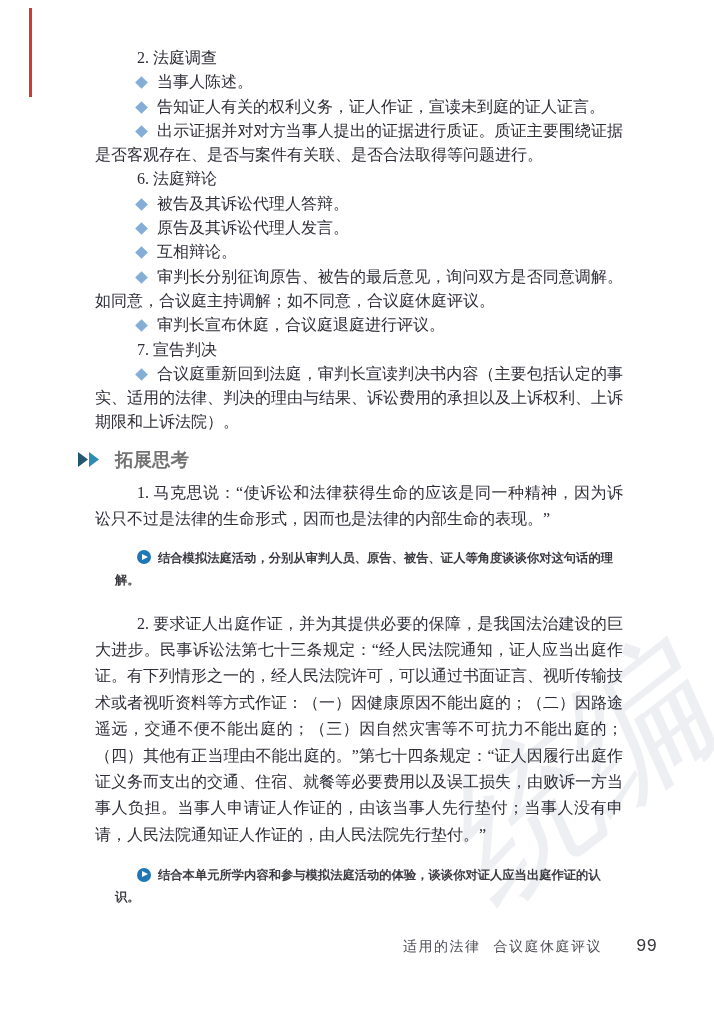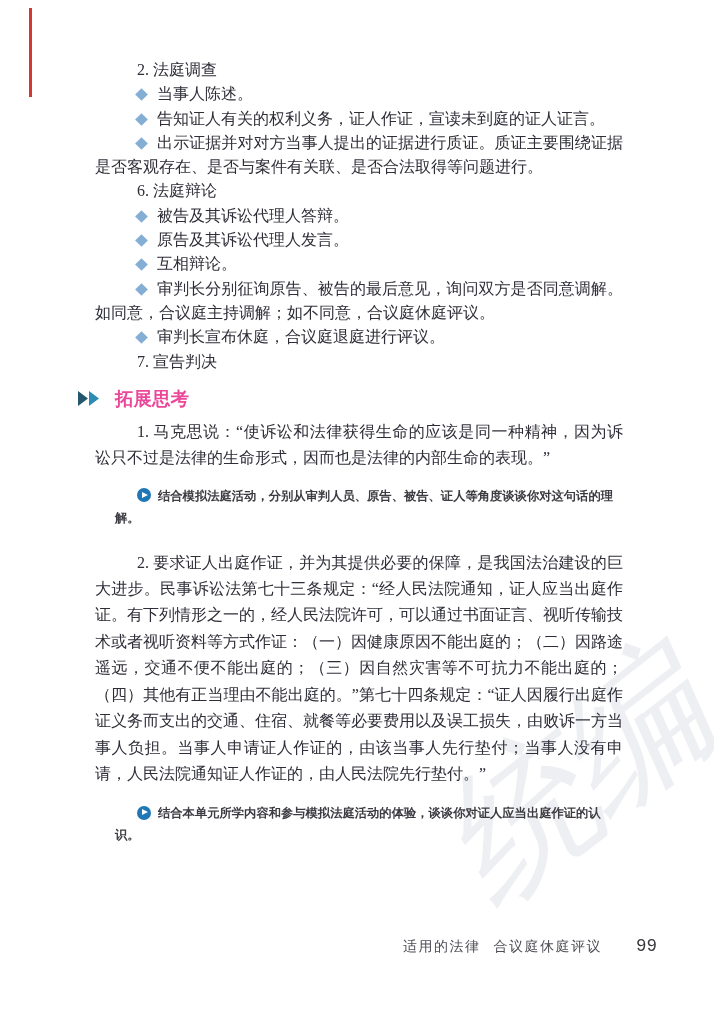--- a/index.html
+++ b/index.html
@@ -25,21 +25,21 @@
     font-style: italic;
     color: #97a3b6;
     opacity: 0.16;
     transform: rotate(-38deg);
     white-space: nowrap;
     pointer-events: none;
     letter-spacing: -8px;
   }
   .content {
     position: absolute;
-    left: 95px; top: 58px;
+    left: 95px; top: 46px;
     width: 528px;
   }
   .procedure p {
     margin: 0;
     font-size: 16px;
     line-height: 24.3px;
     color: #2e2e38;
     text-indent: 42px;
     text-align: justify;
   }
@@ -54,35 +54,35 @@
   .explore-header {
     display: flex;
     align-items: center;
     margin-left: -18px;
   }
   .hdr-icon { display: block; margin-right: 12px; }
   .explore-title {
     font-family: "Liberation Sans", sans-serif;
     font-weight: bold;
     font-size: 18.5px;
-    color: #ec4899;
+    color: #737373;
   }
   .body-para {
     margin: 8px 0 0 0;
     font-size: 16px;
     line-height: 26.4px;
     color: #2e2e38;
     text-indent: 42px;
     text-align: justify;
   }
   .body-para.second { margin-top: 20px; }
   .prompt {
     margin: 14px 0 0 20px;
     text-indent: 22px;
-    font-family: Liberation Mono, monospace;
+    font-family: Liberation Sans, sans-serif;
     font-weight: bold;
     font-size: 12.3px;
     line-height: 22px;
     color: #3b3b41;
   }
   .prompt.second { margin-top: 16px; }
   .prompt-icon {
     display: inline-block;
     width: 14px; height: 14px;
     border-radius: 50%;
@@ -134,20 +134,21 @@
         <p class="proc-bullet"><span class="diamond"></span>当事人陈述。</p>
         <p class="proc-bullet"><span class="diamond"></span>告知证人有关的权利义务，证人作证，宣读未到庭的证人证言。</p>
         <p class="proc-bullet"><span class="diamond"></span>出示证据并对对方当事人提出的证据进行质证。质证主要围绕证据是否客观存在、是否与案件有关联、是否合法取得等问题进行。</p>
         <p class="proc-heading">6. 法庭辩论</p>
         <p class="proc-bullet"><span class="diamond"></span>被告及其诉讼代理人答辩。</p>
         <p class="proc-bullet"><span class="diamond"></span>原告及其诉讼代理人发言。</p>
         <p class="proc-bullet"><span class="diamond"></span>互相辩论。</p>
         <p class="proc-bullet"><span class="diamond"></span>审判长分别征询原告、被告的最后意见，询问双方是否同意调解。如同意，合议庭主持调解；如不同意，合议庭休庭评议。</p>
         <p class="proc-bullet"><span class="diamond"></span>审判长宣布休庭，合议庭退庭进行评议。</p>
         <p class="proc-heading">7. 宣告判决</p>
+        <p class="proc-bullet"><span class="diamond"></span>合议庭重新回到法庭，审判长宣读判决书内容（主要包括认定的事实、适用的法律、判决的理由与结果、诉讼费用的承担以及上诉权利、上诉期限和上诉法院）。</p>
       </div>
 
     <div class="explore">
 
       <div class="explore-header">
         <svg class="hdr-icon" width="26" height="17" viewBox="0 0 26 17" aria-hidden="true">
           <path d="M1 1 L11 8.5 L1 16 Z" fill="#24566d"></path>
           <path d="M12 1 L22 8.5 L12 16 Z" fill="#2e8bb4"></path>
         </svg>
         <span class="explore-title">拓展思考</span>

